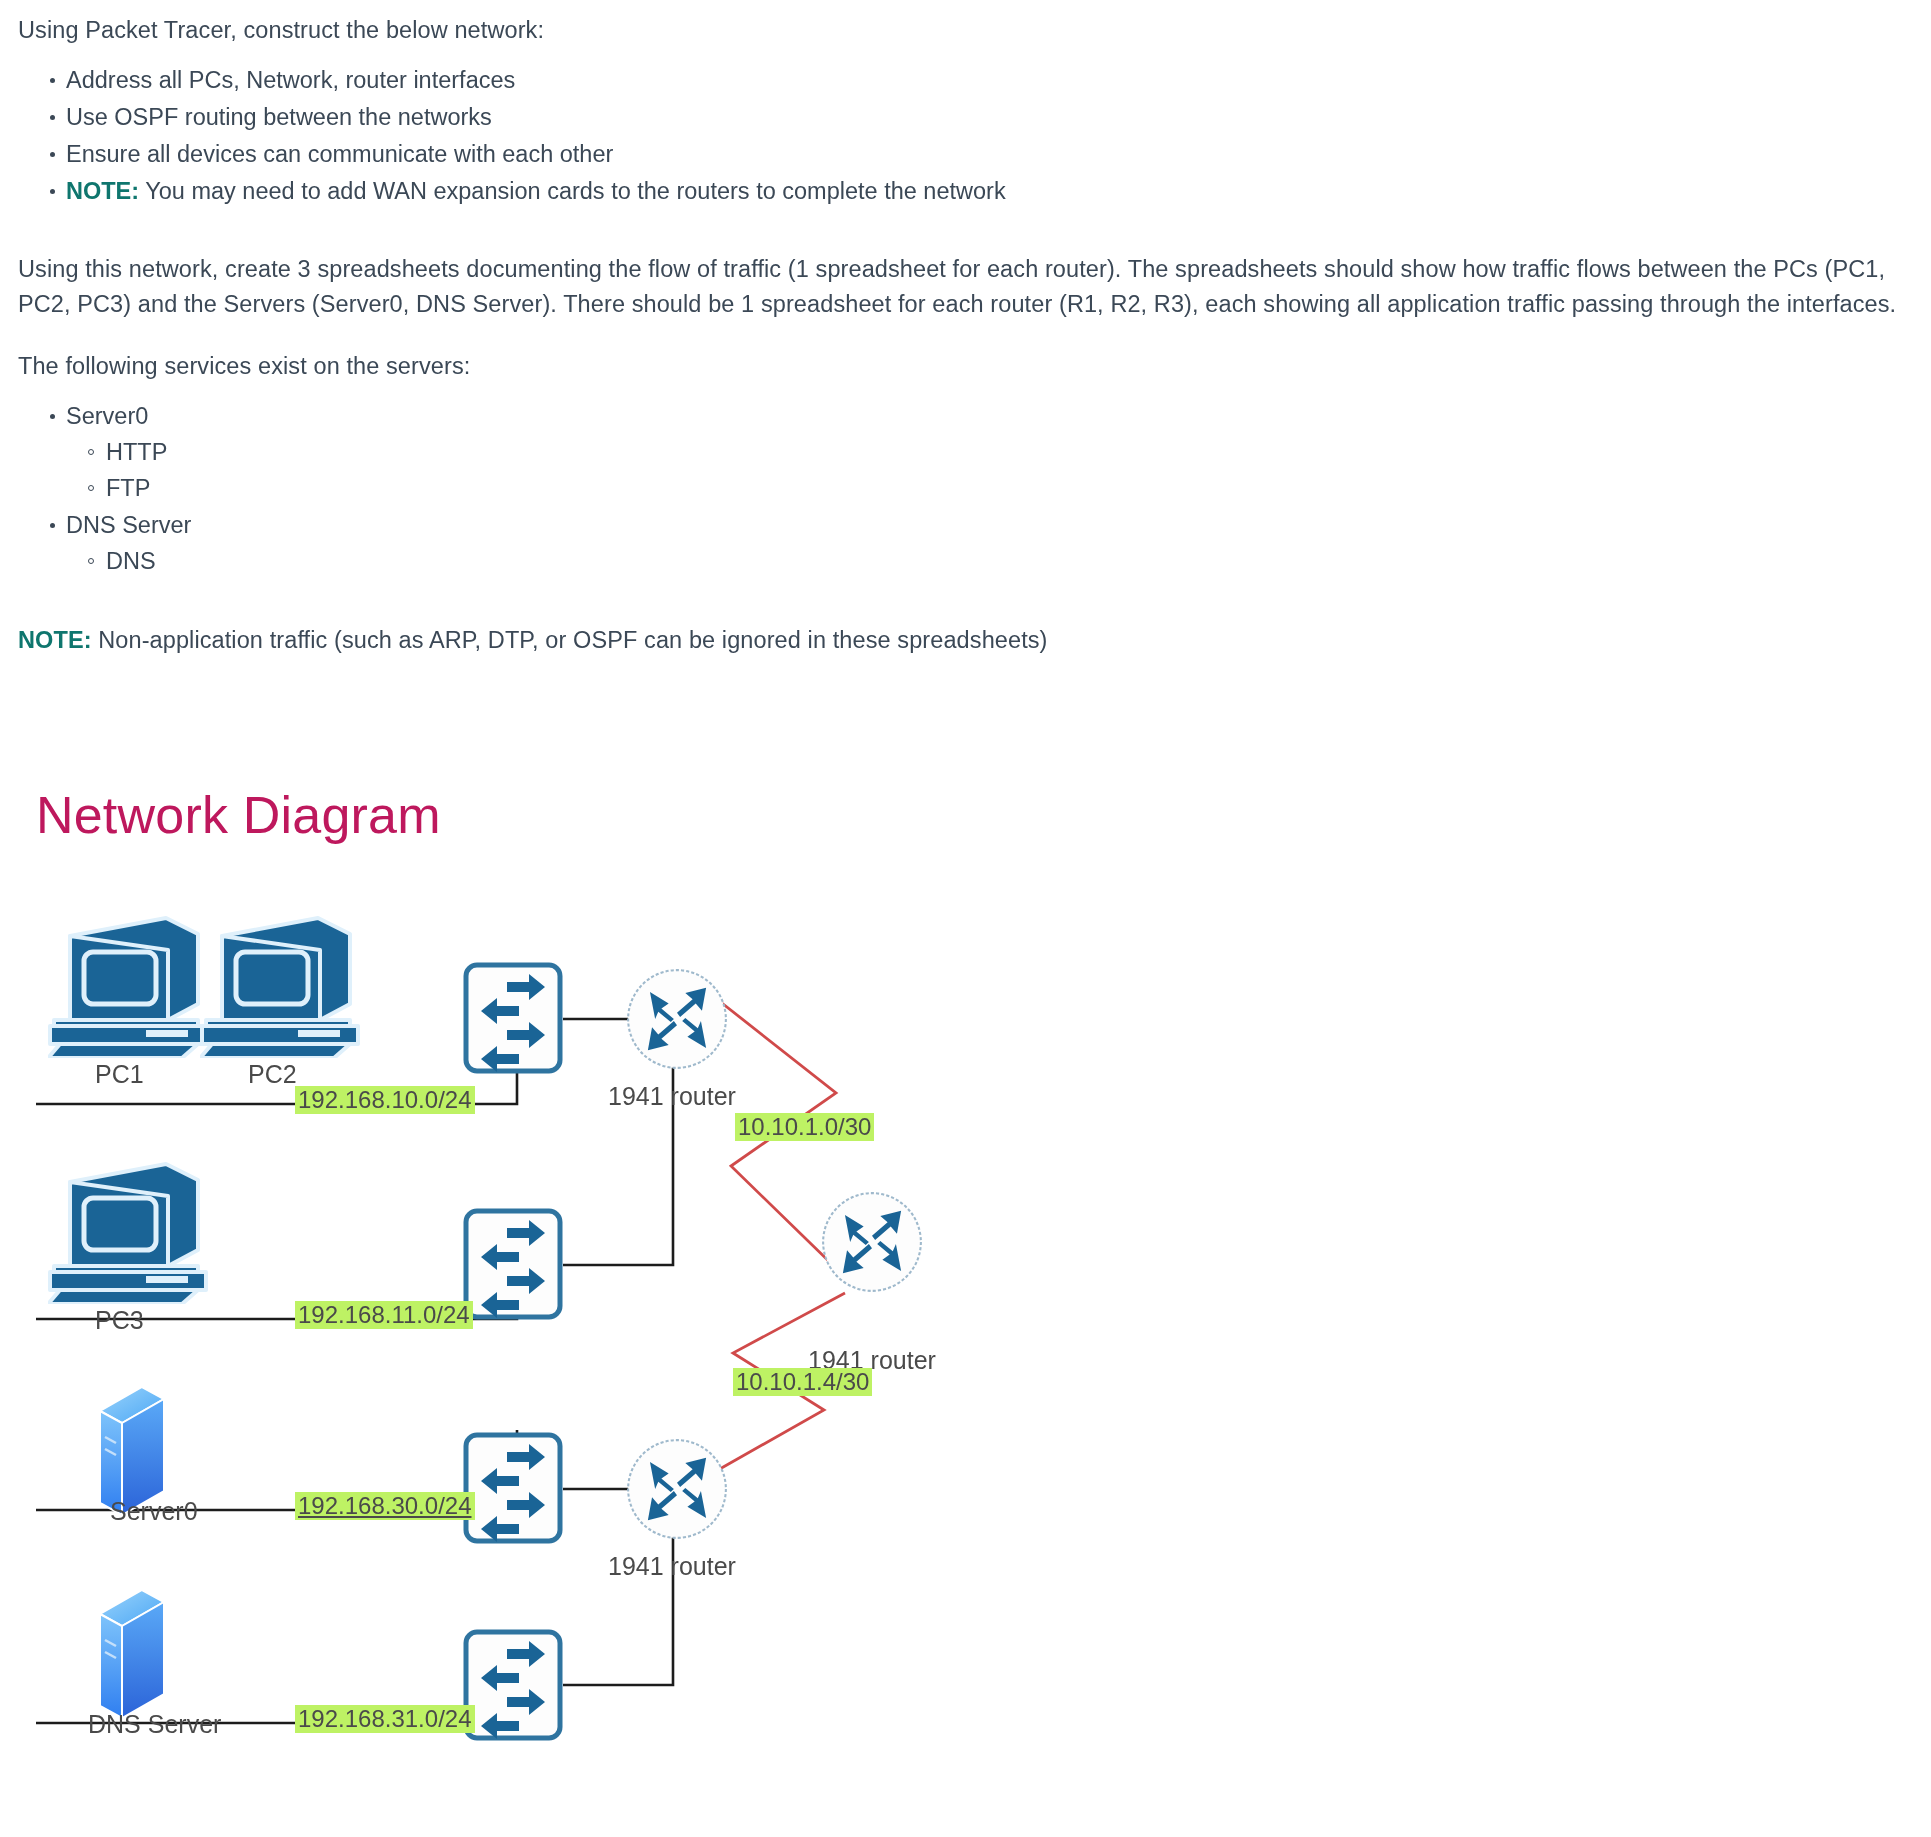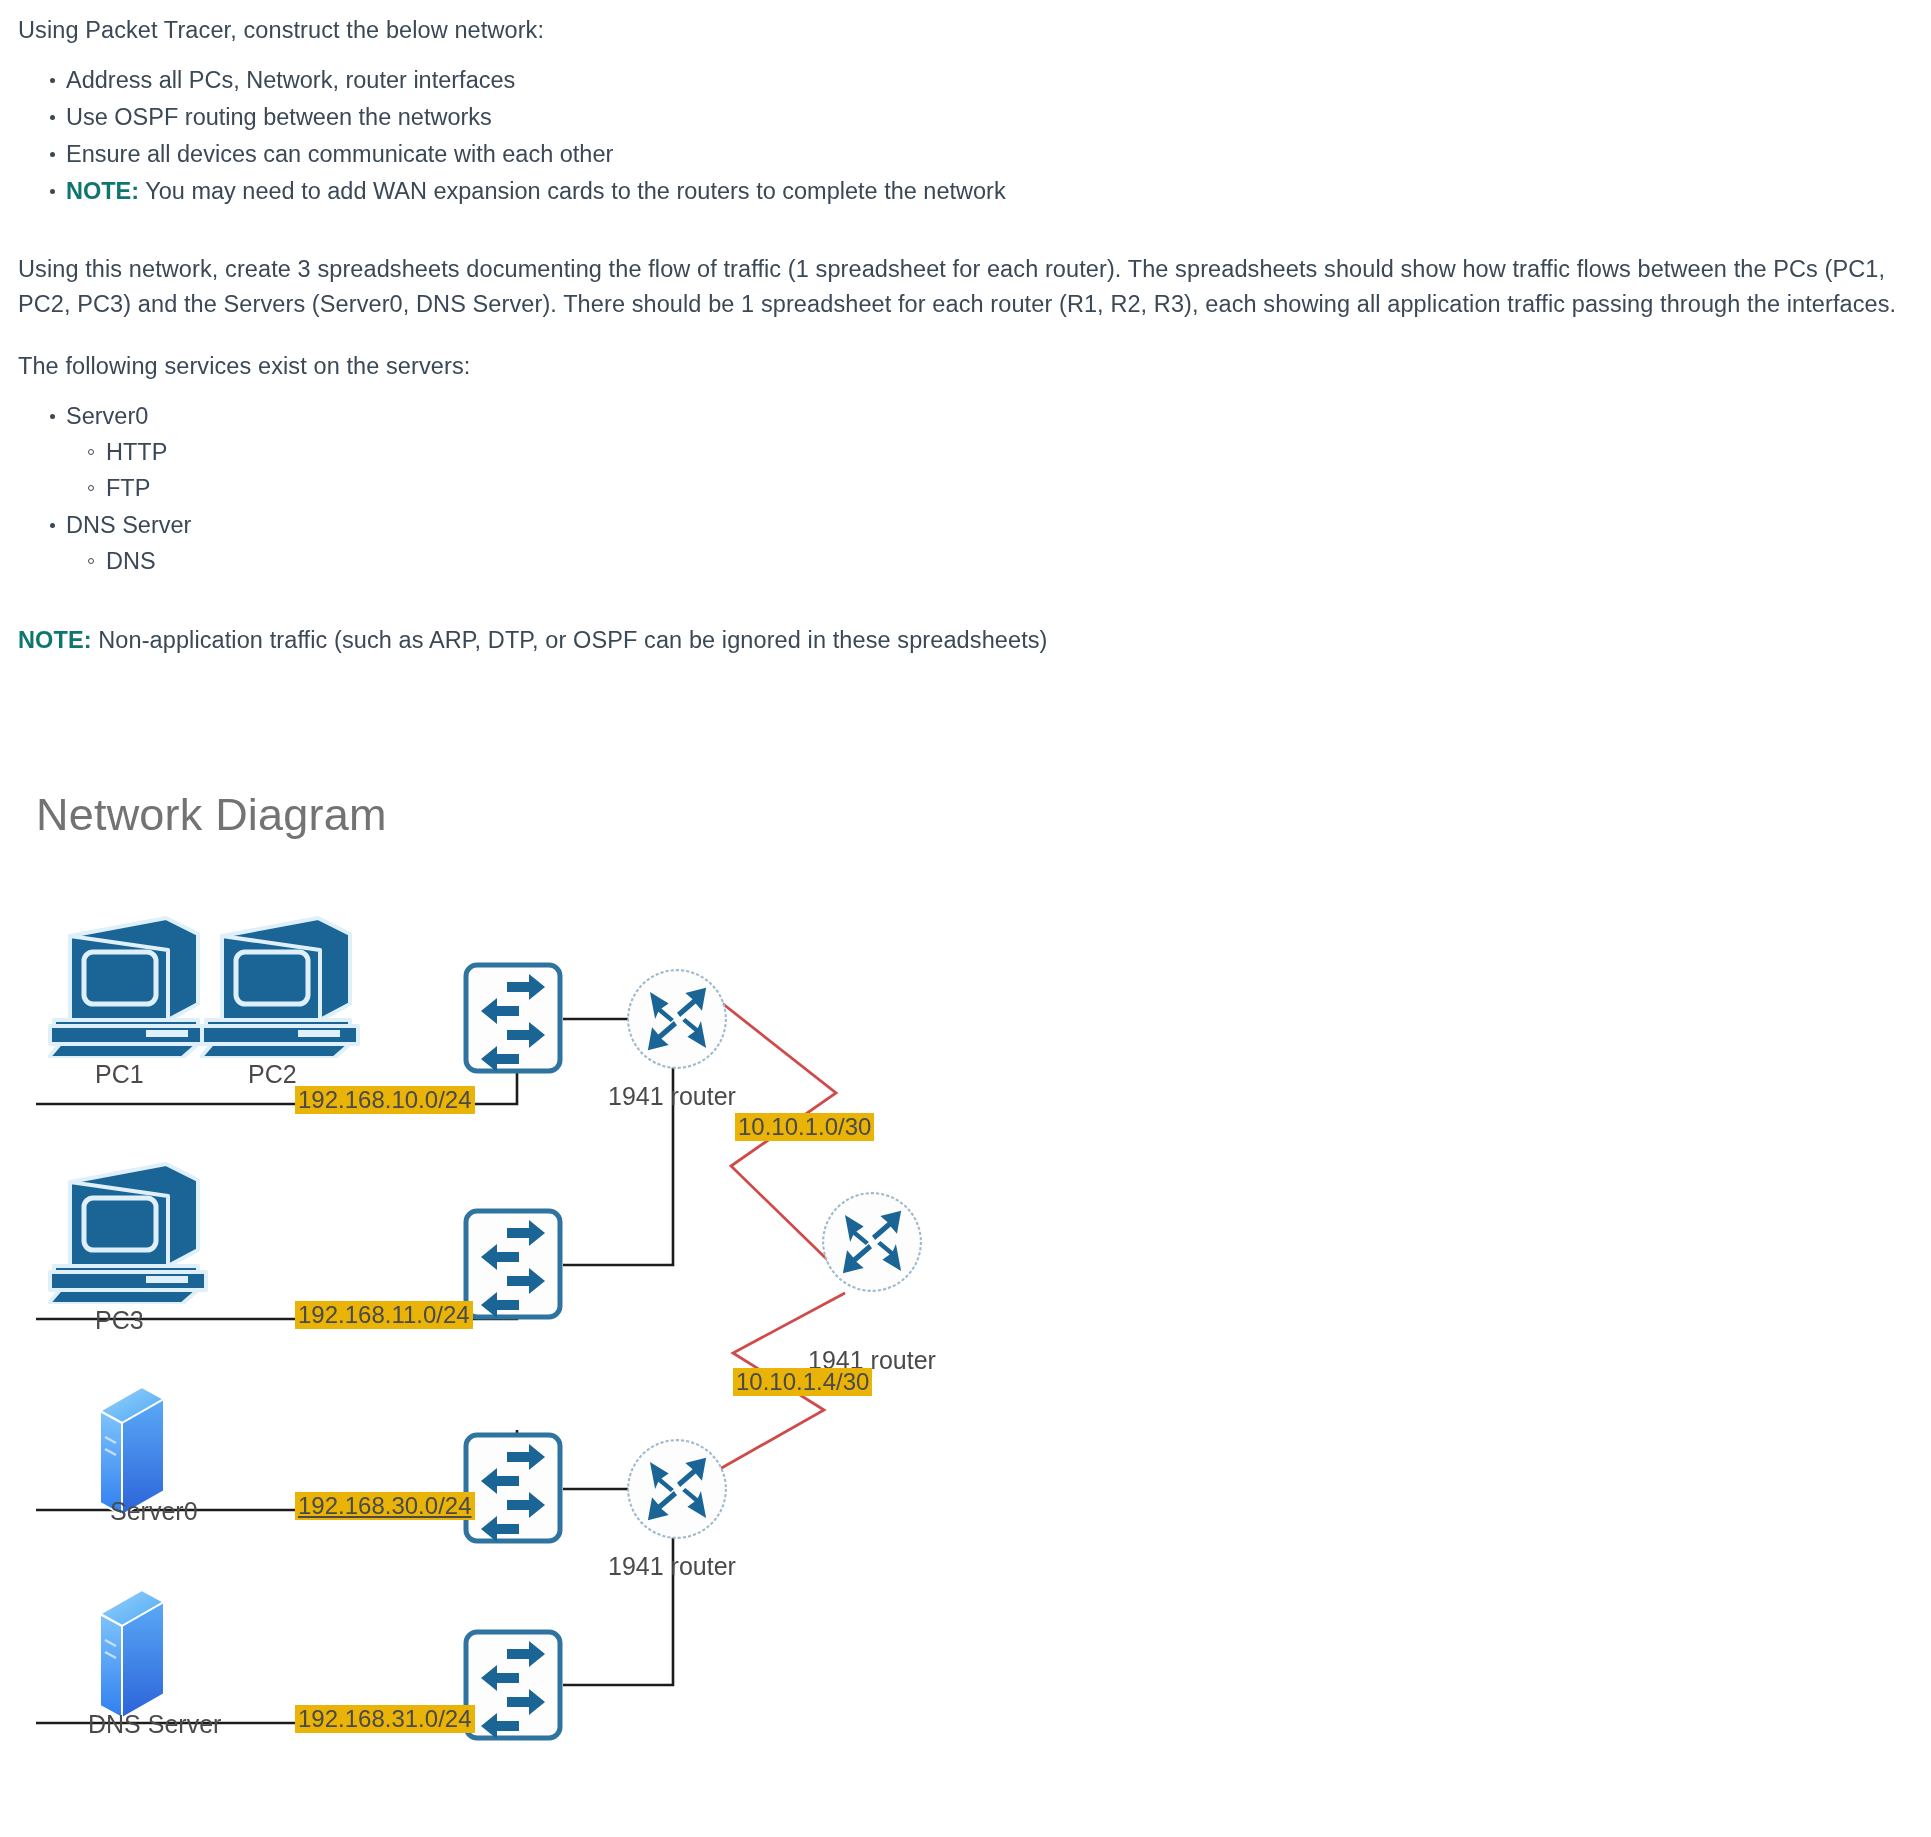--- a/index.html
+++ b/index.html
@@ -89,23 +89,23 @@
   b.strong { font-weight: bold; color: #0f766e; }
 
   .spacer-sm { height: 26px; }
   .spacer-md { height: 42px; }
 
   
   .diagram-title {
     position: absolute;
     left: 36px;
     top: 786px;
-    font-size: 45px;
+    font-size: 52px;
     line-height: 58px;
-    color: #737373;
+    color: #be185d;
     font-weight: normal;
     letter-spacing: .2px;
     font-family: "Liberation Sans", sans-serif;
   }
 
   .canvas {
     position: absolute;
     left: 0;
     top: 0;
     width: 1931px;
@@ -118,21 +118,21 @@
     font-size: 25px;
     color: #4a4a4a;
     white-space: nowrap;
   }
   .linklabel {
     position: absolute;
     font-family: "Liberation Sans", sans-serif;
     font-size: 24px;
     color: #4a4a4a;
     white-space: nowrap;
-    background: #eab308;
+    background: #bef264;
     padding: 0 3px;
   }
 </style>
 </head>
 <body>
 
 <div class="page">
 
   <div class="prose">
 

